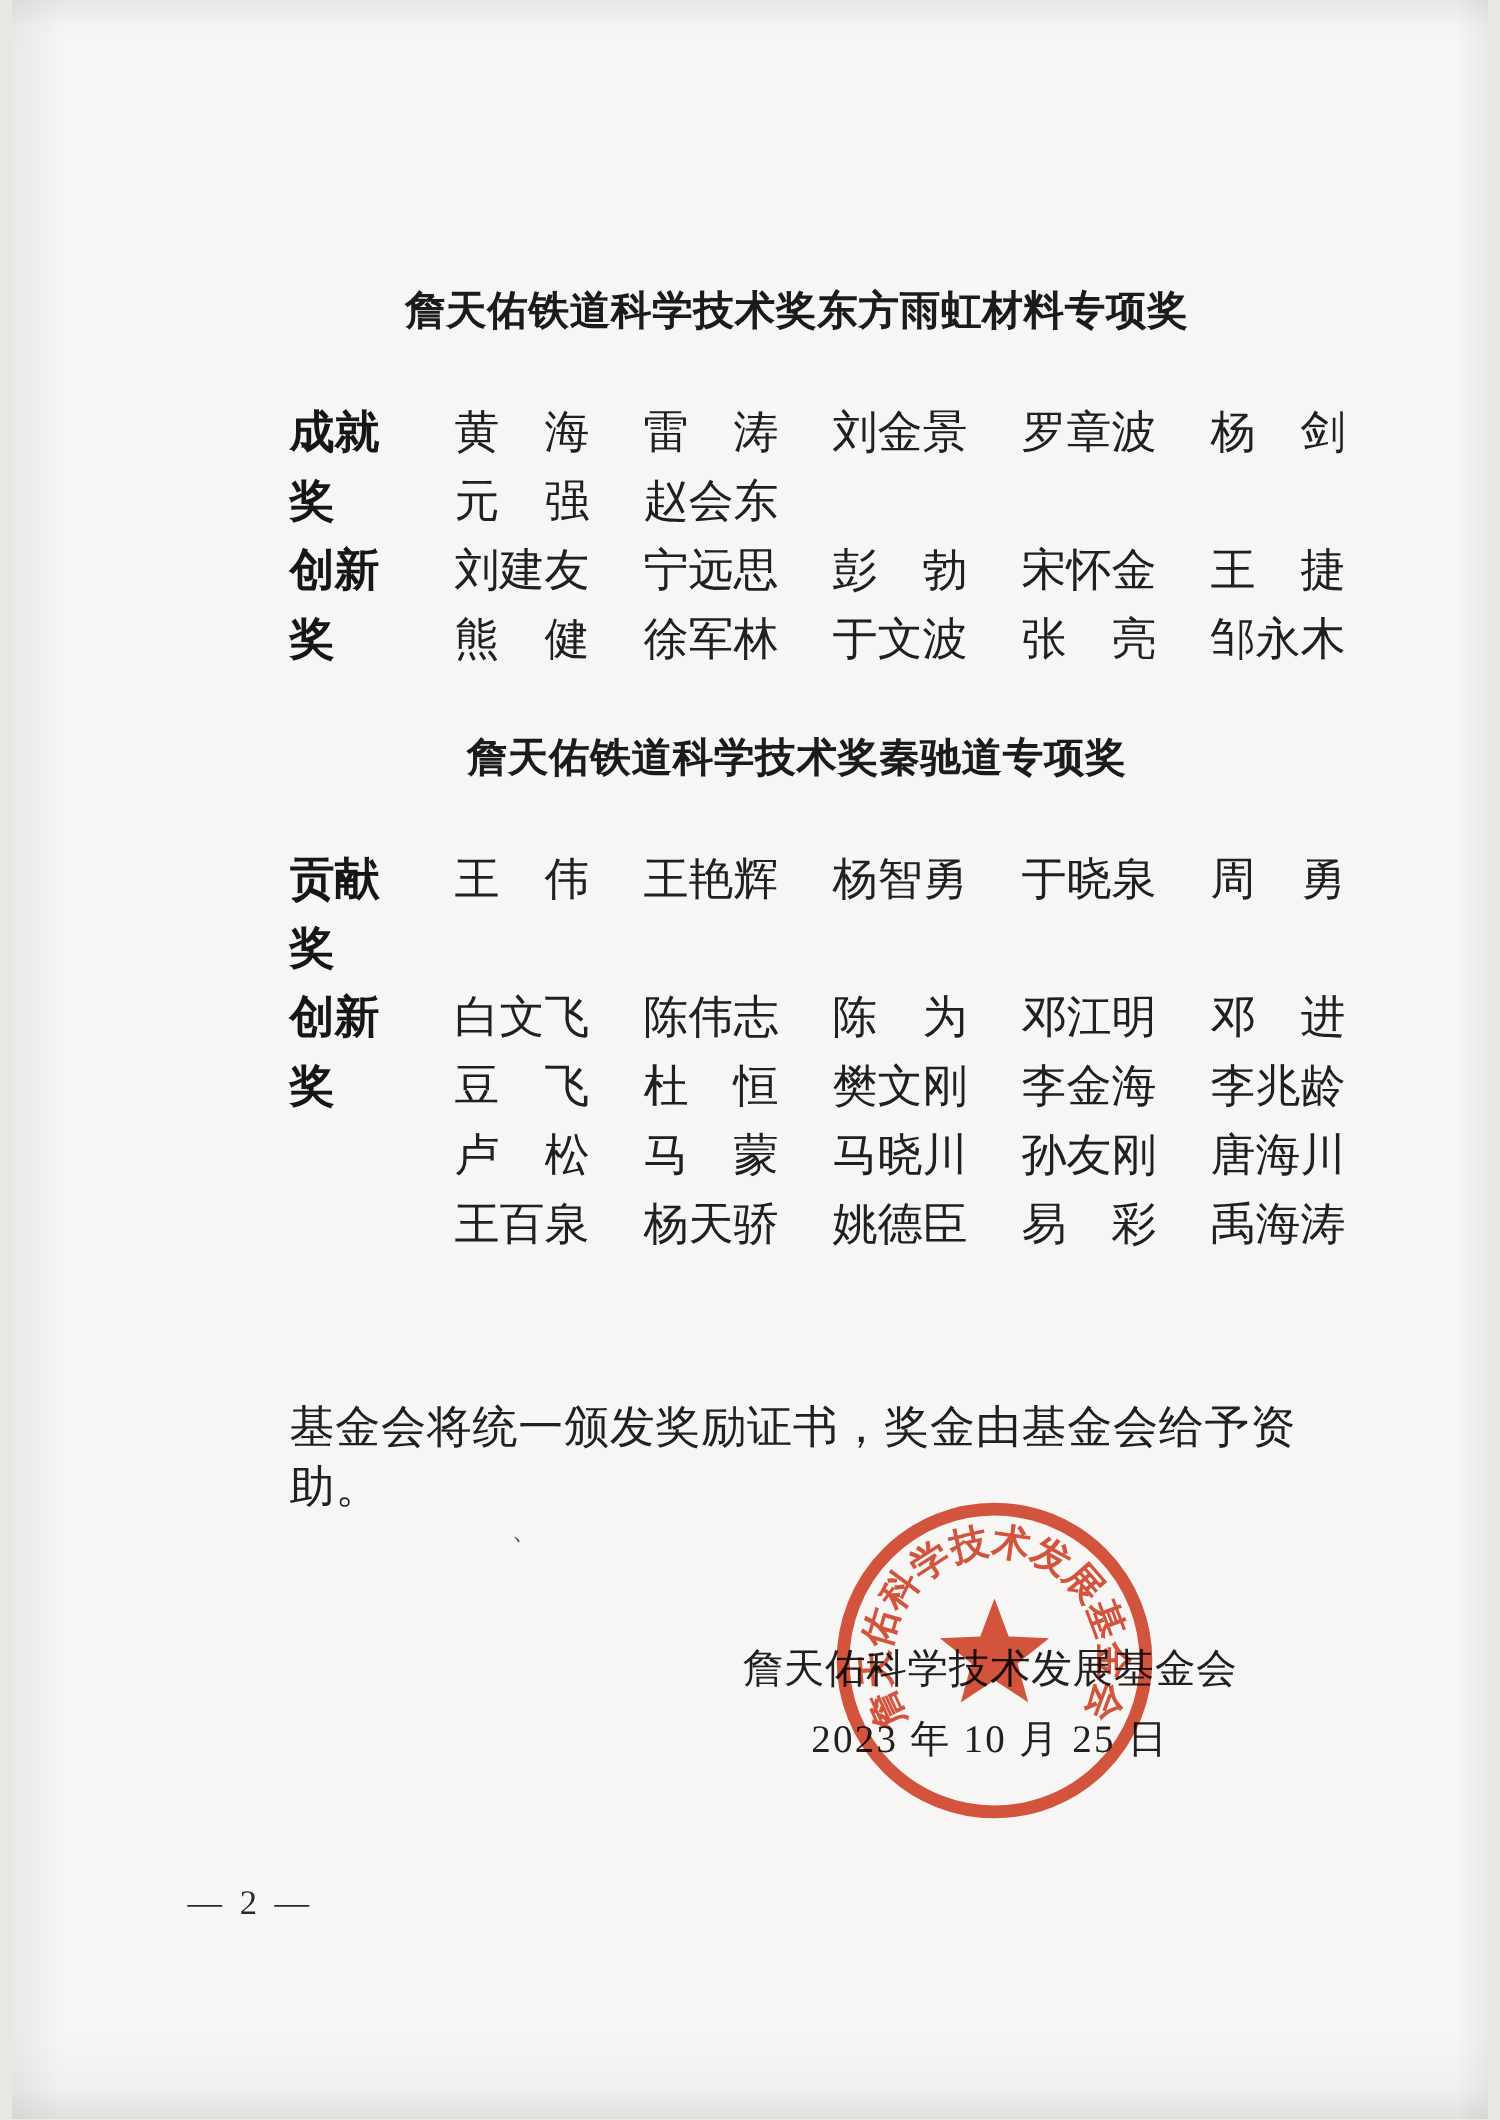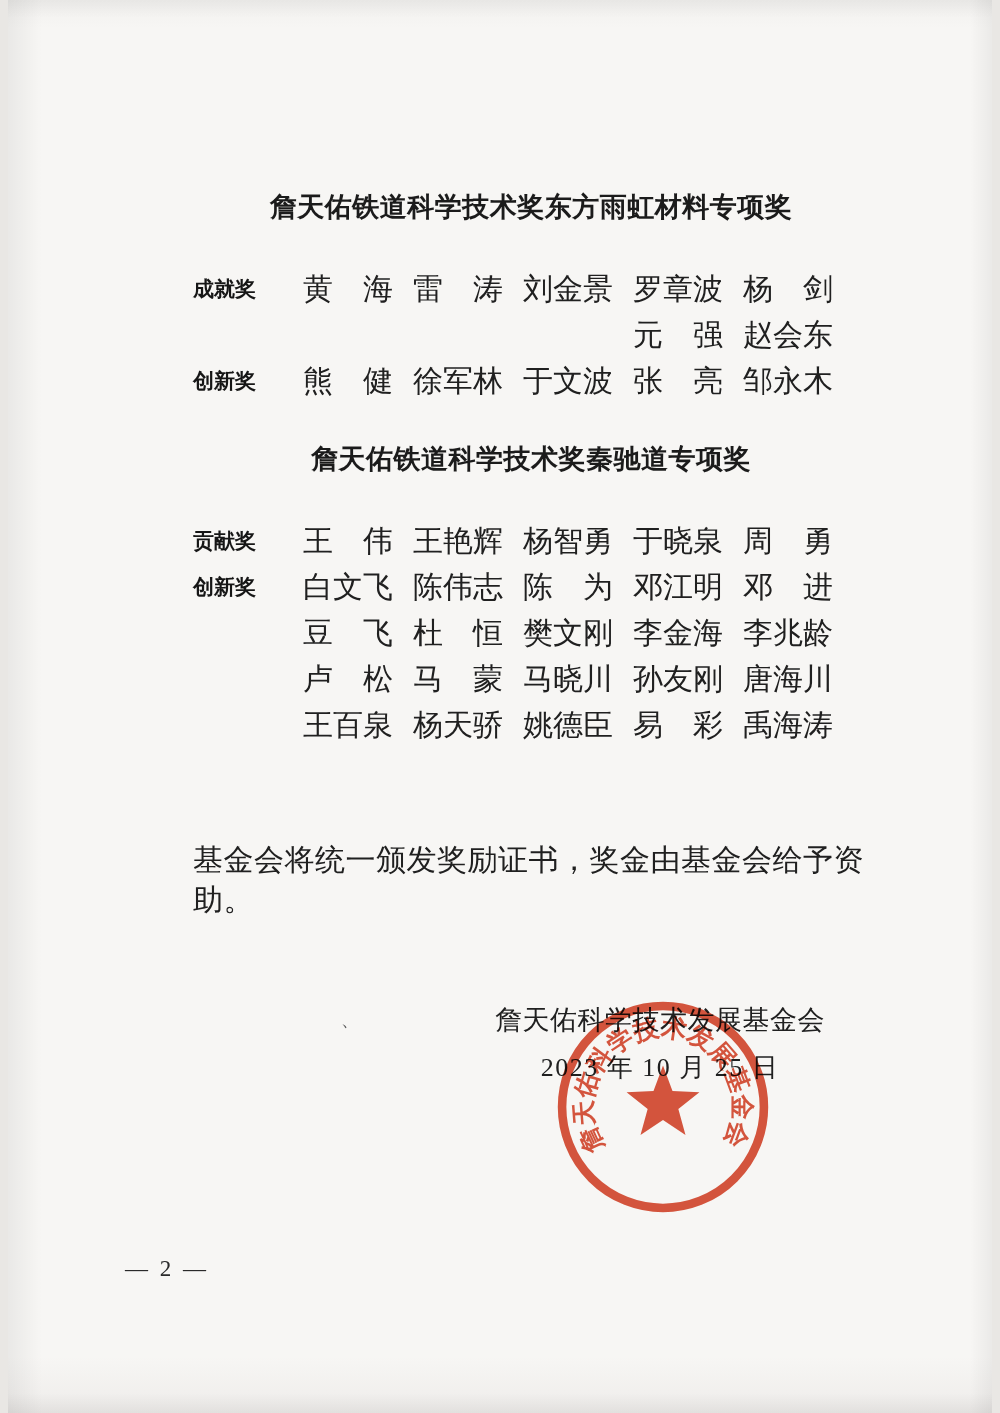--- a/index.html
+++ b/index.html
@@ -24,25 +24,25 @@
     font-weight:bold; font-size:27px; line-height:38px; text-align:center;
     letter-spacing:0.5px; color:#1b1b1b;
   }
   .award-section:nth-child(1) .title { margin-top:188px; }
   .award-section:nth-child(2) .title { margin-top:36px; }
   .award-section:nth-child(1) .groups { margin-top:40px; }
   .award-section:nth-child(2) .groups { margin-top:40px; }
 
   .group { display:flex; align-items:flex-start; }
   .group-label {
-    flex:none; width:82px; font-weight:bold; font-size:21px; line-height:46px;
+    flex:none; width:82px; font-weight:bold; font-size:30px; line-height:46px;
     letter-spacing:0px; color:#161616;
   }
   .rows { margin-left:28px; }
-  .name-row { display:flex; gap:20px; height:46px; line-height:46px; font-size:30px;justify-content:flex-end; }
+  .name-row { display:flex; gap:36px; height:46px; line-height:46px; font-size:30px; }
   .name { white-space:pre; letter-spacing:0px; }
 
   .note { margin:92px 0 0 0; font-size:30px; line-height:40px; letter-spacing:0.5px; }
   .stray { position:absolute; left:148px; top:1008px; font-size:18px; color:#5a5a5a; }
 
   .sign-block { margin:80px 0 0 302px; width:330px; text-align:center; }
   .org { font-size:27px; line-height:40px; letter-spacing:0.5px; }
   .date { margin-top:10px; font-size:26px; line-height:36px; letter-spacing:1.5px; }
 
   .stamp {
@@ -80,20 +80,27 @@
                 </div>
                 <div class="name-row">
                   <span class="name">元　强</span>
                   <span class="name">赵会东</span>
                 </div>
               </div>
             </div>
             <div class="group">
               <div class="group-label">创新奖</div>
               <div class="rows">
+                <div class="name-row">
+                  <span class="name">刘建友</span>
+                  <span class="name">宁远思</span>
+                  <span class="name">彭　勃</span>
+                  <span class="name">宋怀金</span>
+                  <span class="name">王　捷</span>
+                </div>
                 <div class="name-row">
                   <span class="name">熊　健</span>
                   <span class="name">徐军林</span>
                   <span class="name">于文波</span>
                   <span class="name">张　亮</span>
                   <span class="name">邹永木</span>
                 </div>
               </div>
             </div>
           </div>

